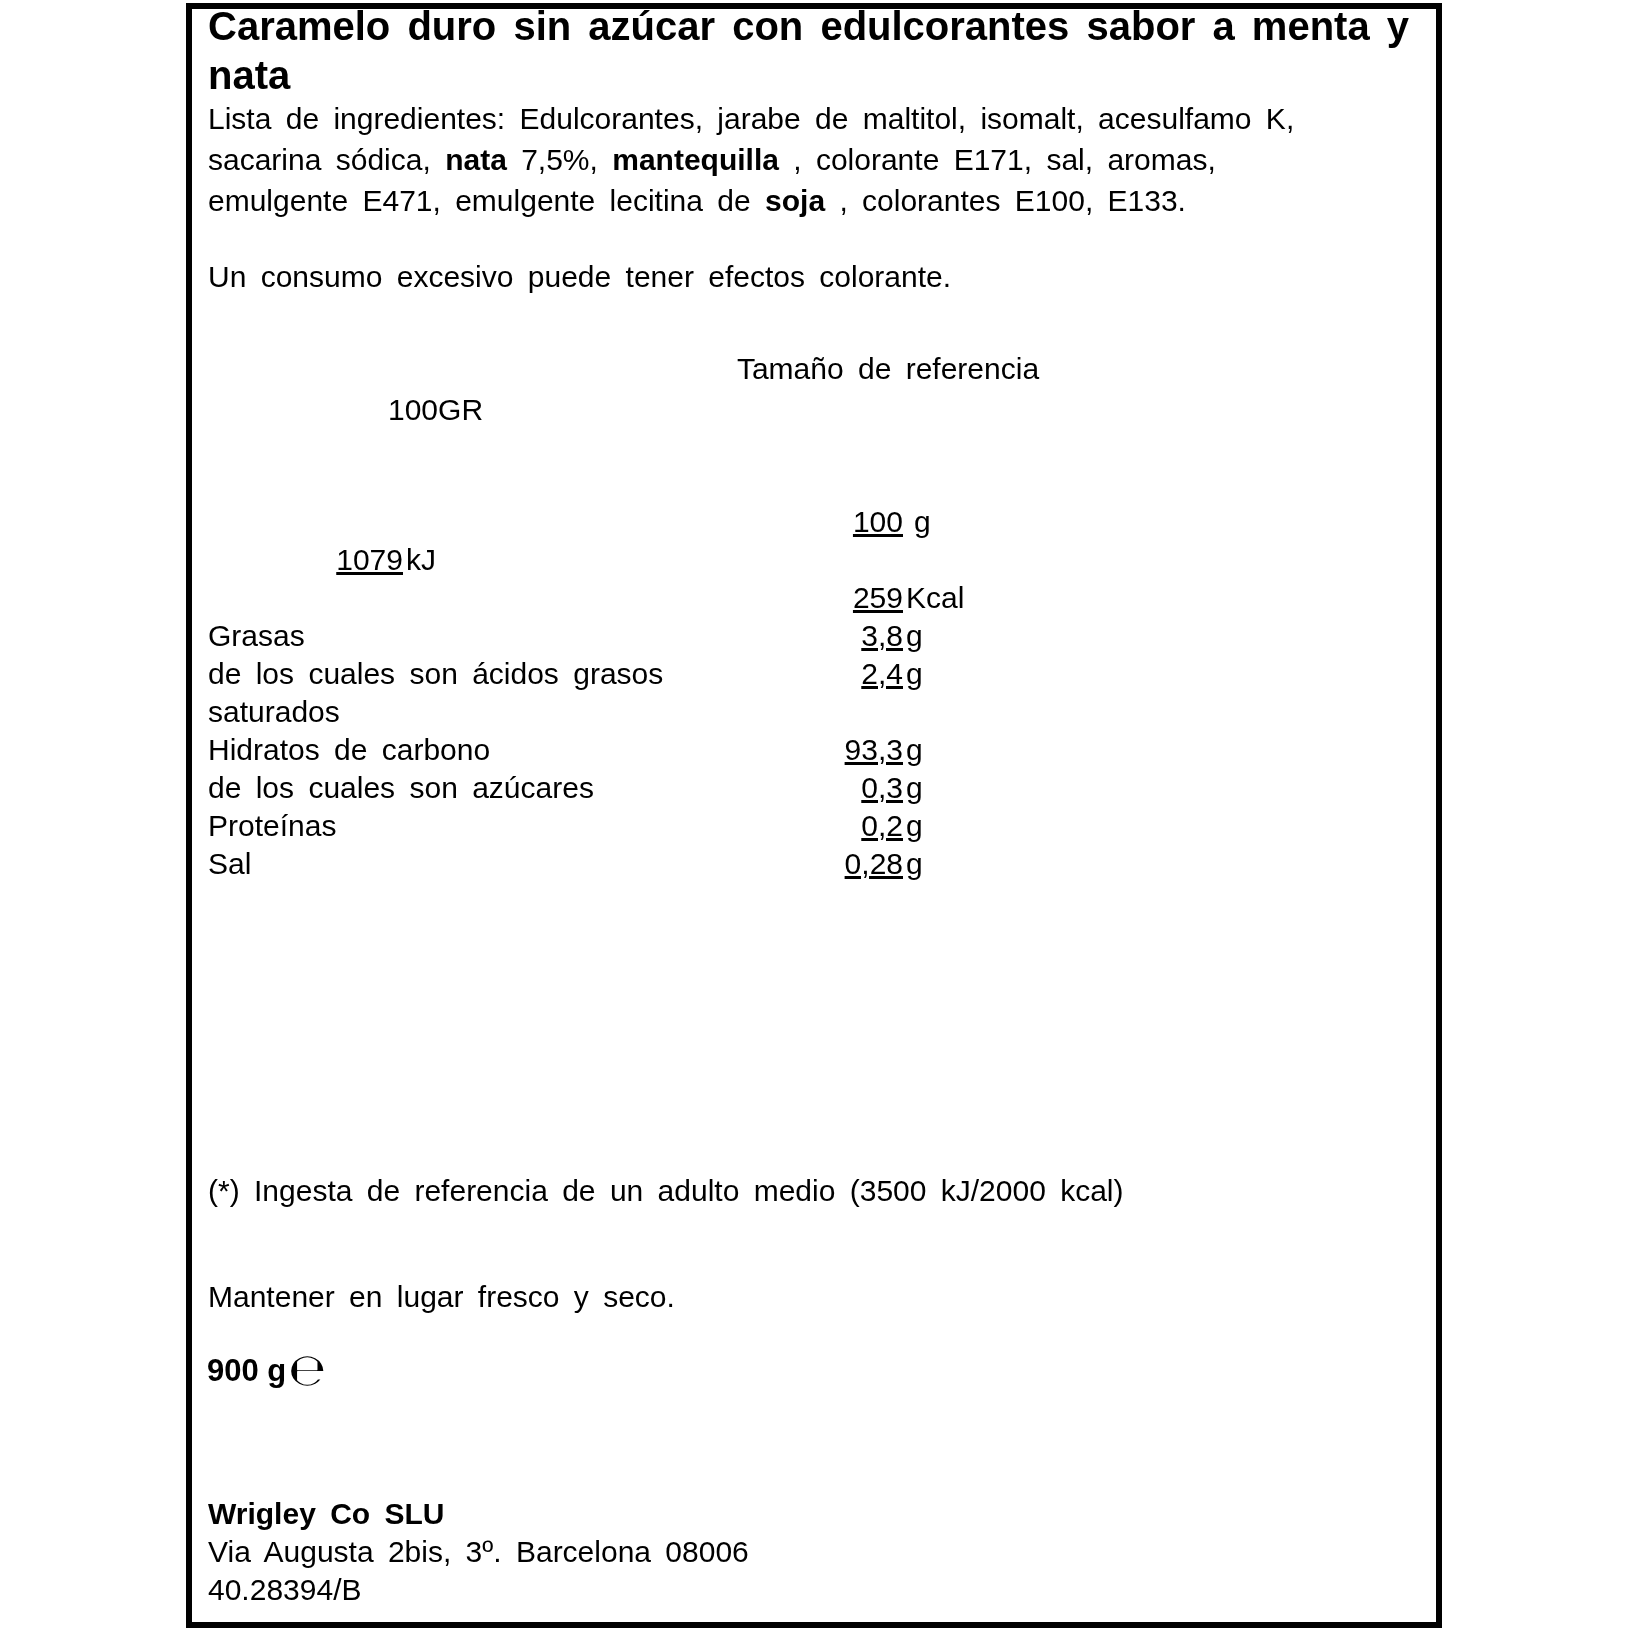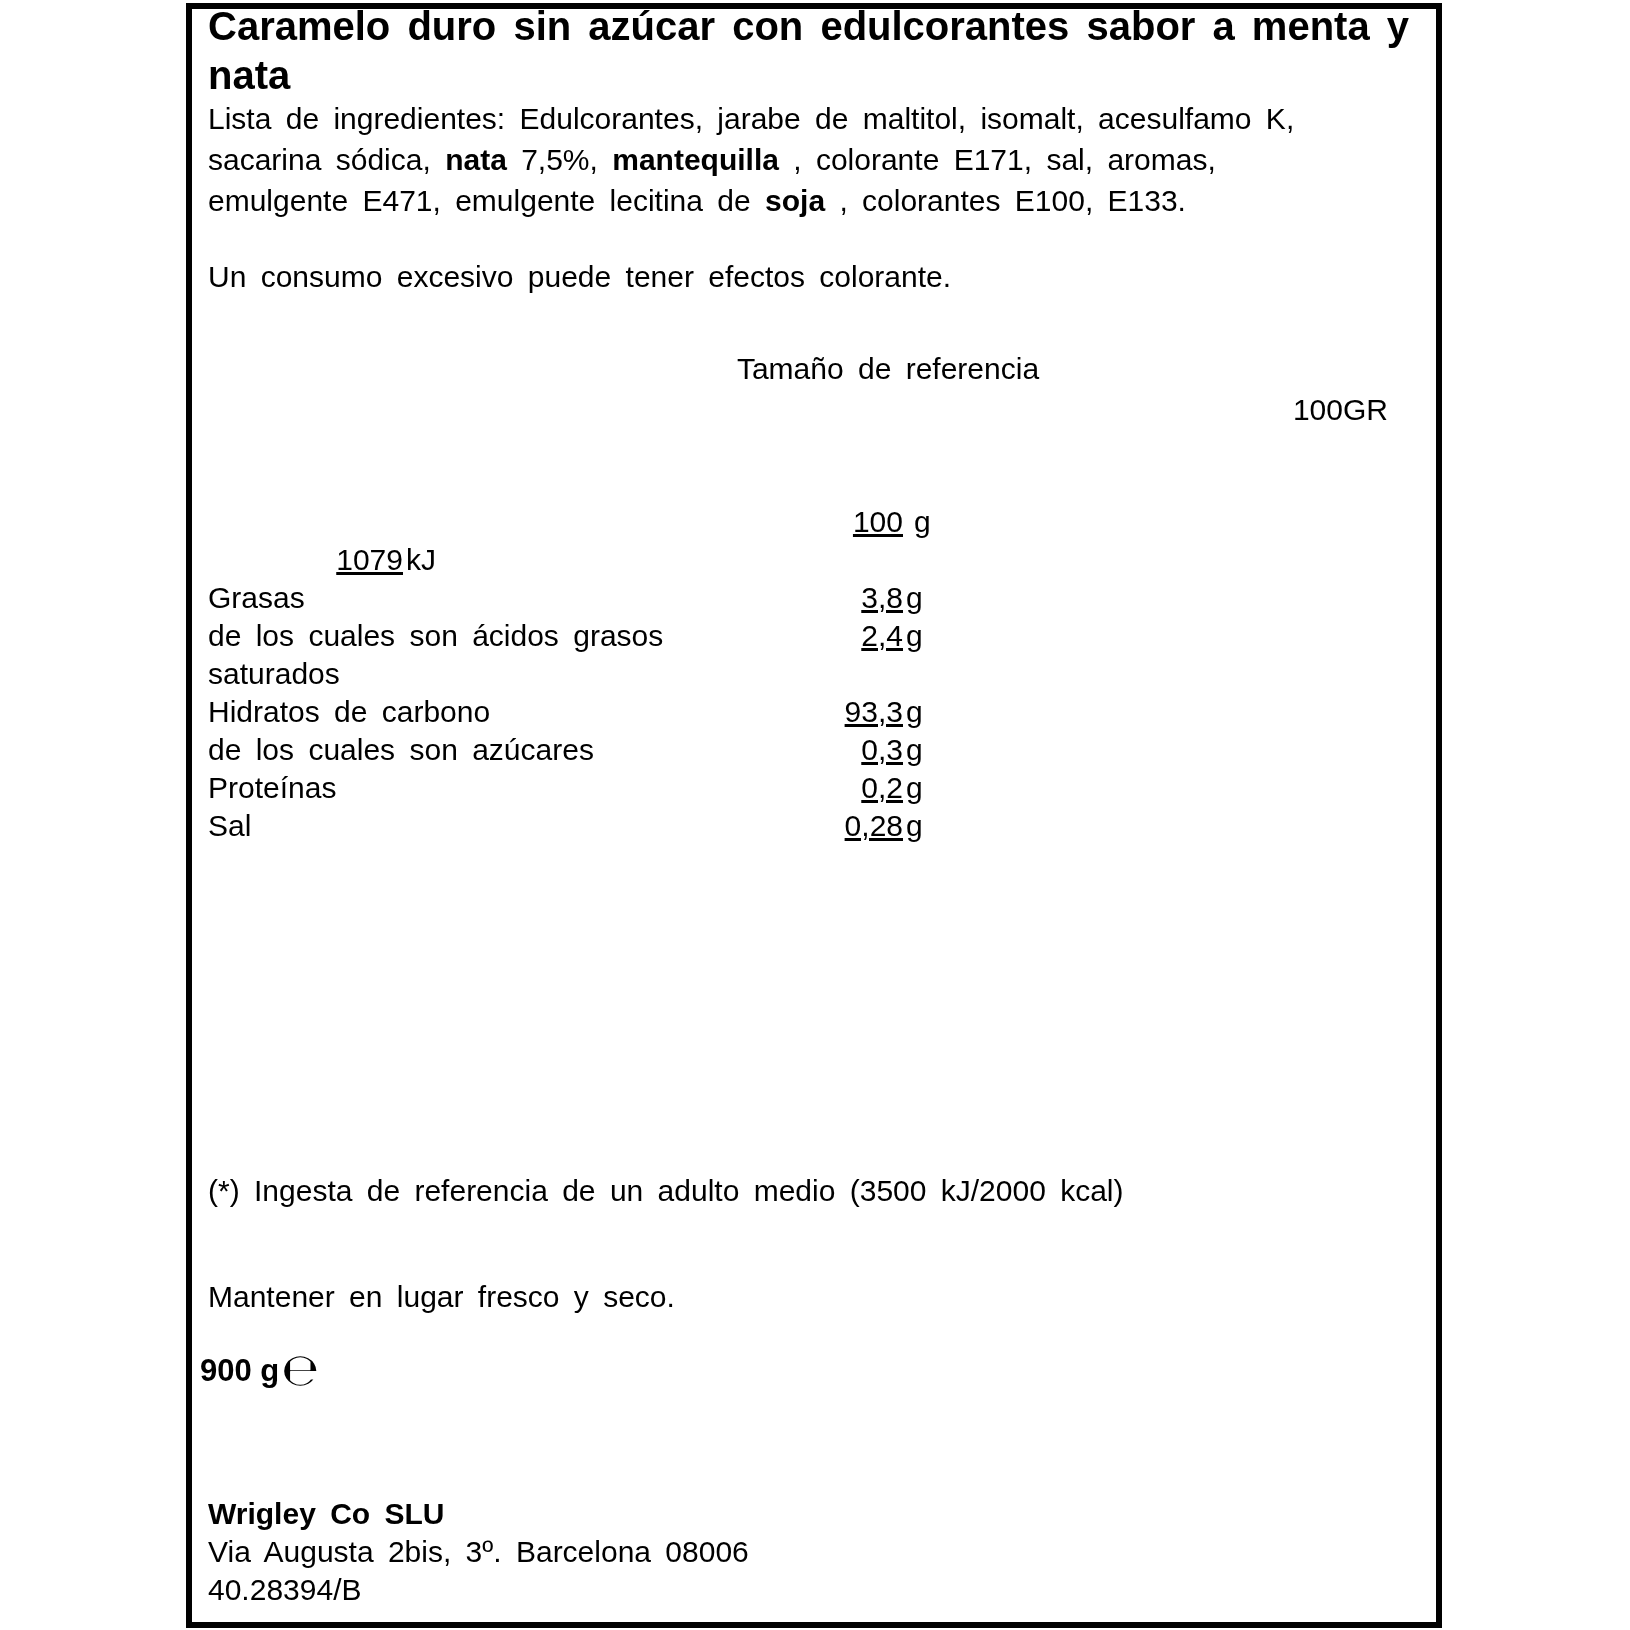--- a/index.html
+++ b/index.html
@@ -46,21 +46,21 @@
     left: 208px;
     top: 98px;
     width: 1220px;
     font-size: 30px;
     line-height: 41px;
     word-spacing: 6px;
   }
   .warning-block { left: 208px; top: 258px; width: 1200px; }
 
   .ref-title { left: 388px; top: 350px; width: 1000px; text-align: center; }
-  .ref-size  { left: 388px; top: 391px; width: 1000px; text-align: right; }
+  .ref-size  { left: 388px; top: 391px; width: 1000px; text-align: left; }
 
   .ntable {
     left: 208px;
     top: 503px;
     width: 1100px;
   }
   .nrow {
     display: flex;
     height: 38px;
     font-size: 30px;
@@ -69,21 +69,21 @@
   }
   .nlbl { flex: 0 0 500px; text-align: left; white-space: nowrap; }
   .nval { flex: 0 0 195px; text-align: right; white-space: nowrap; text-decoration: underline; }
   .nunit { margin-left: 3px; text-align: left; white-space: nowrap; }
   .wide-unit .nunit { margin-left: 11px; }
 
   .intake-block  { left: 208px; top: 1172px; width: 1210px; }
   .storage-block { left: 208px; top: 1278px; width: 1210px; }
 
   .weight-block {
-    left: 200px;
+    left: 207px;
     top: 1350px;
     width: 600px;
     font-size: 31px;
     font-weight: bold;
     line-height: 40px;
   }
   .emark {
     font-family: "DejaVu Sans", sans-serif;
     font-weight: normal;
     font-size: 44px;
@@ -127,20 +127,25 @@
   <div class="nrow wide-unit">
     <span class="nlbl"></span>
       <span class="nval">100</span>
       <span class="nunit">g</span>
   </div>
   <div class="nrow">
       <span class="nval">1079</span>
       <span class="nunit">kJ</span>
   </div>
   <div class="nrow">
+    <span class="nlbl"></span>
+      <span class="nval">259</span>
+      <span class="nunit">Kcal</span>
+  </div>
+  <div class="nrow">
     <span class="nlbl">Grasas</span>
       <span class="nval">3,8</span>
       <span class="nunit">g</span>
   </div>
   <div class="nrow">
     <span class="nlbl">de los cuales son ácidos grasos</span>
       <span class="nval">2,4</span>
       <span class="nunit">g</span>
   </div>
   <div class="nrow">

